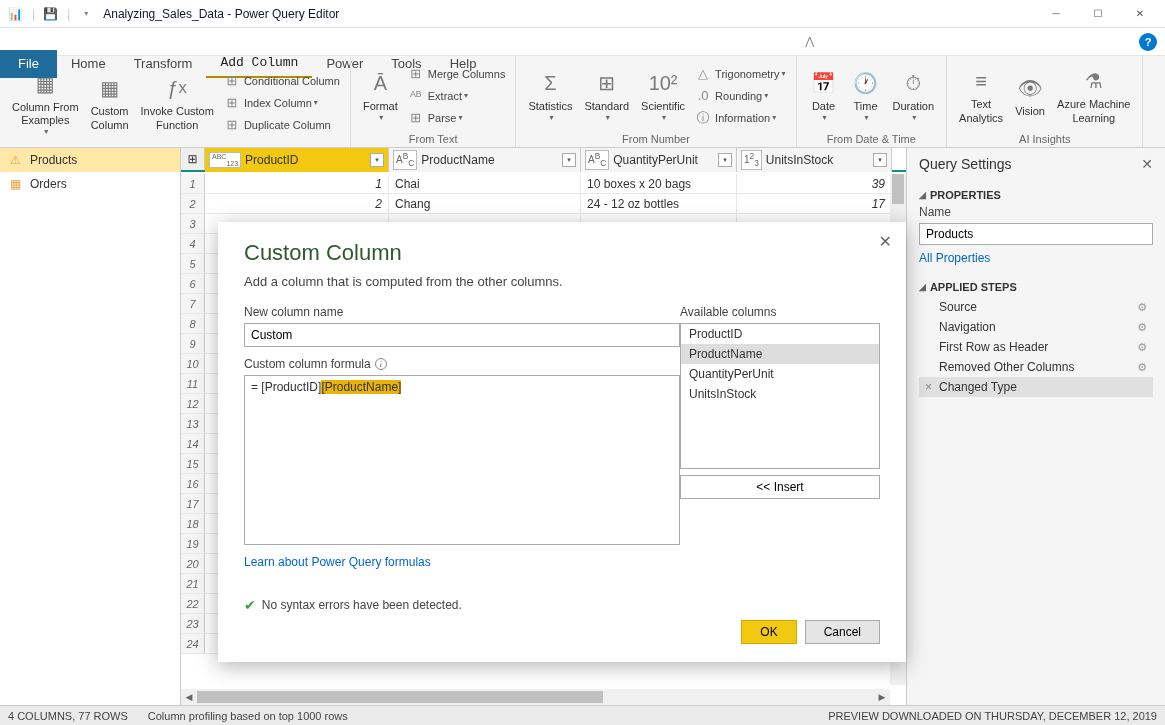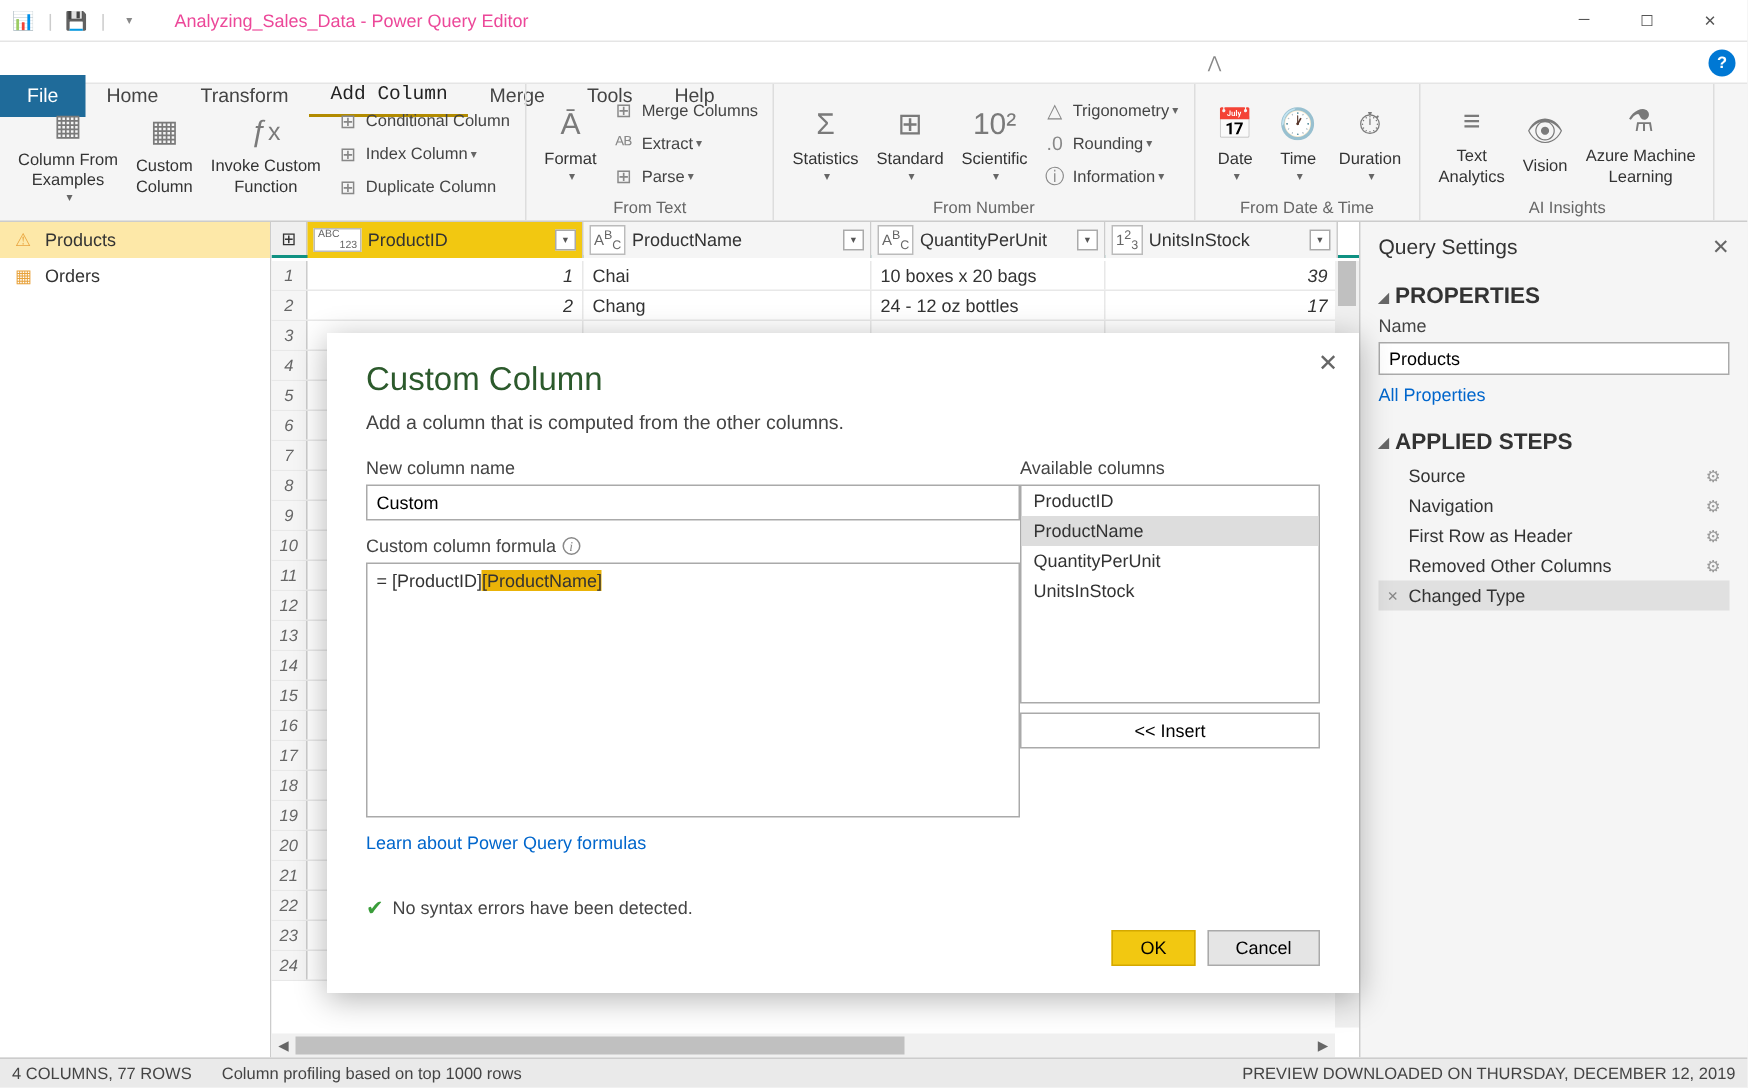--- a/index.html
+++ b/index.html
@@ -1,20 +1,20 @@
 <!DOCTYPE html>
 <html><head>
 <meta charset="utf-8">
 <style>
 * { margin:0; padding:0; box-sizing:border-box; font-family:"Segoe UI",Arial,sans-serif; }
 body { width:1165px; height:725px; background:#f3f3f3; overflow:hidden; position:relative; font-size:12px; color:#333; }
 .titlebar { height:28px; background:#fff; display:flex; align-items:center; padding:0 4px; border-bottom:1px solid #e5e5e5; }
 .tb-icon { width:16px; height:16px; margin:0 4px; display:inline-flex; align-items:center; justify-content:center; }
 .tb-sep { color:#ccc; margin:0 4px; }
-.tb-title { color:#ec4899; margin-left:18px; font-size:12px; }
+.tb-title { color:#0f172a; margin-left:5px; font-size:12px; }
 .win-ctrls { margin-left:auto; display:flex; }
 .win-btn { width:42px; height:28px; display:flex; align-items:center; justify-content:center; font-size:10px; color:#555; cursor:pointer; }
 .menubar { height:28px; background:#fff; display:flex; align-items:center; border-bottom:1px solid #e5e5e5; }
 .menu-item { padding:0 14px; height:28px; display:flex; align-items:center; font-size:13px; color:#444; cursor:pointer;margin-top:44px; }
 .menu-item.file { background:#1f6b9a; color:#fff; padding:0 18px; }
 .menu-item.active { border-bottom:2px solid #b28b00; color:#222;font-family:Liberation Mono, monospace; }
 .help-circle { margin-left:auto; width:18px; height:18px; background:#0078d4; color:#fff; border-radius:50%; display:flex; align-items:center; justify-content:center; font-size:11px; margin-right:8px; font-weight:bold; }
 .ribbon { height:92px; background:#f5f5f5; border-bottom:1px solid #ccc; display:flex; }
 .rgroup { border-right:1px solid #ddd; padding:2px 6px 0; display:flex; flex-direction:column; }
 .rgroup-body { flex:1; display:flex; align-items:center; }
@@ -40,21 +40,21 @@
 .type-ico { font-size:10px; background:#fff; border:1px solid #bbb; padding:0 2px; margin-right:4px; color:#666; }
 .colhead .dd { margin-left:auto; width:14px; height:14px; border:1px solid #aaa; display:flex; align-items:center; justify-content:center; font-size:7px; color:#555; background:#fff; }
 .gridrows { position:absolute; top:26px; left:0; right:0; }
 .grow { height:20px; display:flex; border-bottom:1px solid #e8e8e8; }
 .rownum { width:24px; background:#f5f5f5; border-right:1px solid #ccc; display:flex; align-items:center; justify-content:center; font-style:italic; color:#666; font-size:11px; }
 .gcell { border-right:1px solid #e8e8e8; padding:0 6px; display:flex; align-items:center; font-size:12px; overflow:hidden; }
 .gcell.num { justify-content:flex-end; font-style:italic; }
 .settings-panel { width:258px; background:#f5f5f5; padding:8px 12px; }
 .sp-header { display:flex; align-items:flex-start; font-size:14px; color:#333; margin-bottom:10px;gap:36px; }
 .sp-close { margin-left:auto; font-size:14px; color:#666; cursor:pointer; }
-.sp-section { font-size:15px; font-weight:bold; color:#333; margin:17px 0 4px; display:flex; align-items:center; }
+.sp-section { font-size:11px; font-weight:bold; color:#333; margin:17px 0 4px; display:flex; align-items:center; }
 .sp-section::before { content:"◢"; font-size:9px; margin-right:4px; transform:rotate(0deg); color:#666; }
 .sp-label { font-size:12px; color:#444; margin:4px 0; }
 .sp-input { width:100%; border:1px solid #aaa; padding:3px 6px; font-size:12px; background:#fff; }
 .sp-link { color:#0066cc; font-size:12px; margin-top:6px; display:inline-block; cursor:pointer; }
 .steps { list-style:none; margin-top:4px; }
 .step { padding:3px 6px 3px 20px; font-size:12px; cursor:pointer; display:flex; align-items:center; }
 .step.sel { background:#e0e0e0; }
 .step.sel::before { content:"×"; position:relative; left:-14px; width:0; color:#888; }
 .step .gear { margin-left:auto; font-size:11px; color:#999; }
 .statusbar { position:absolute; bottom:0; left:0; right:0; height:20px; background:#eaeaea; border-top:1px solid #ccc; display:flex; align-items:center; padding:0 8px; font-size:11px; color:#444; }
@@ -103,21 +103,21 @@
     <div class="win-btn">☐</div>
     <div class="win-btn">✕</div>
   </div>
 </div>
 
 <div class="menubar">
   <div class="menu-item file">File</div>
   <div class="menu-item">Home</div>
   <div class="menu-item">Transform</div>
   <div class="menu-item active">Add Column</div>
-  <div class="menu-item">Merge</div>
+  <div class="menu-item">Power</div>
   <div class="menu-item">Tools</div>
   <div class="menu-item">Help</div>
   <span style="margin-left:auto;margin-right:10px;font-size:11px;color:#888;cursor:pointer">⋀</span>
   <div class="help-circle">?</div>
 </div>
 
 <div class="ribbon">
   <div class="rgroup">
     <div class="rgroup-body">
       <div class="rbtn-big">

